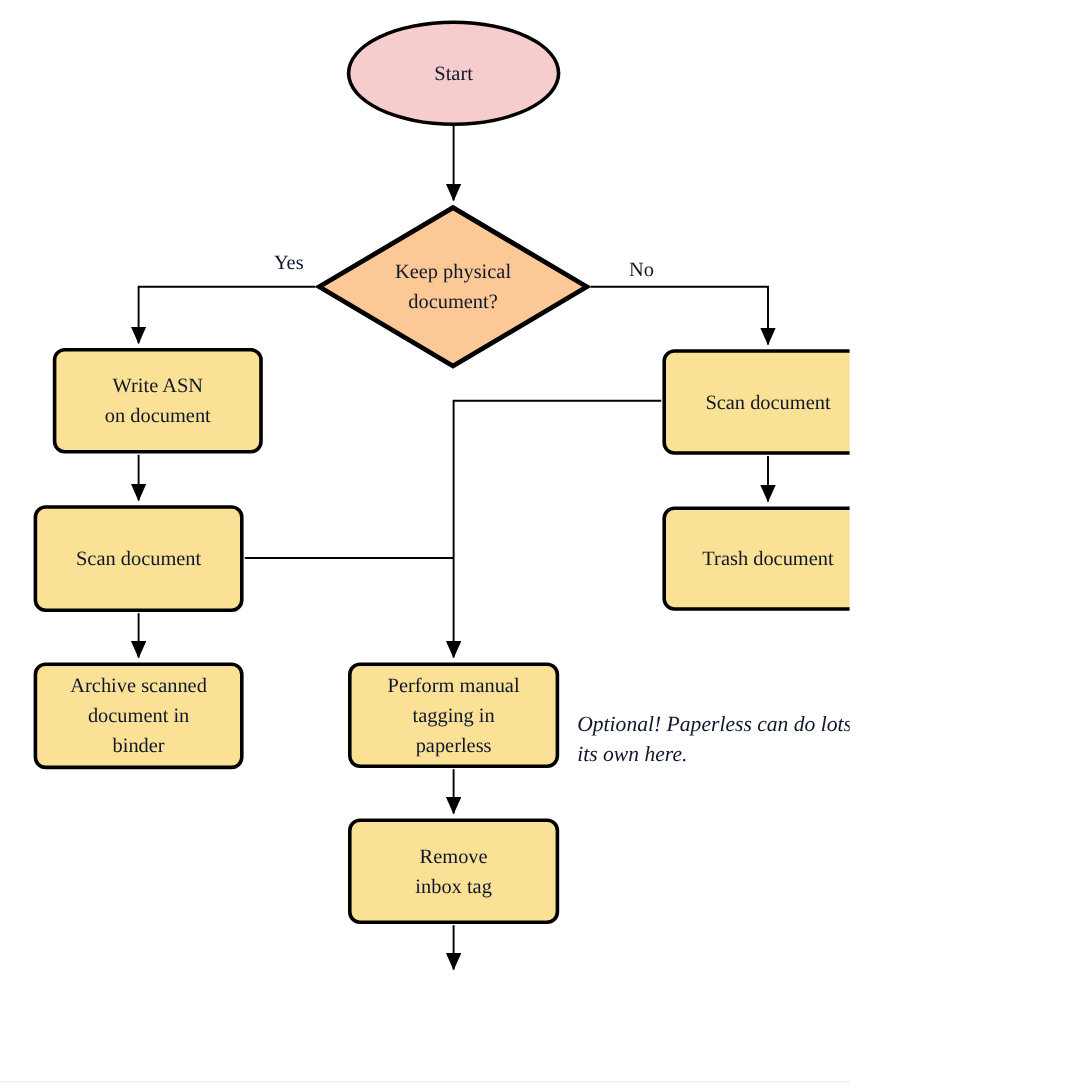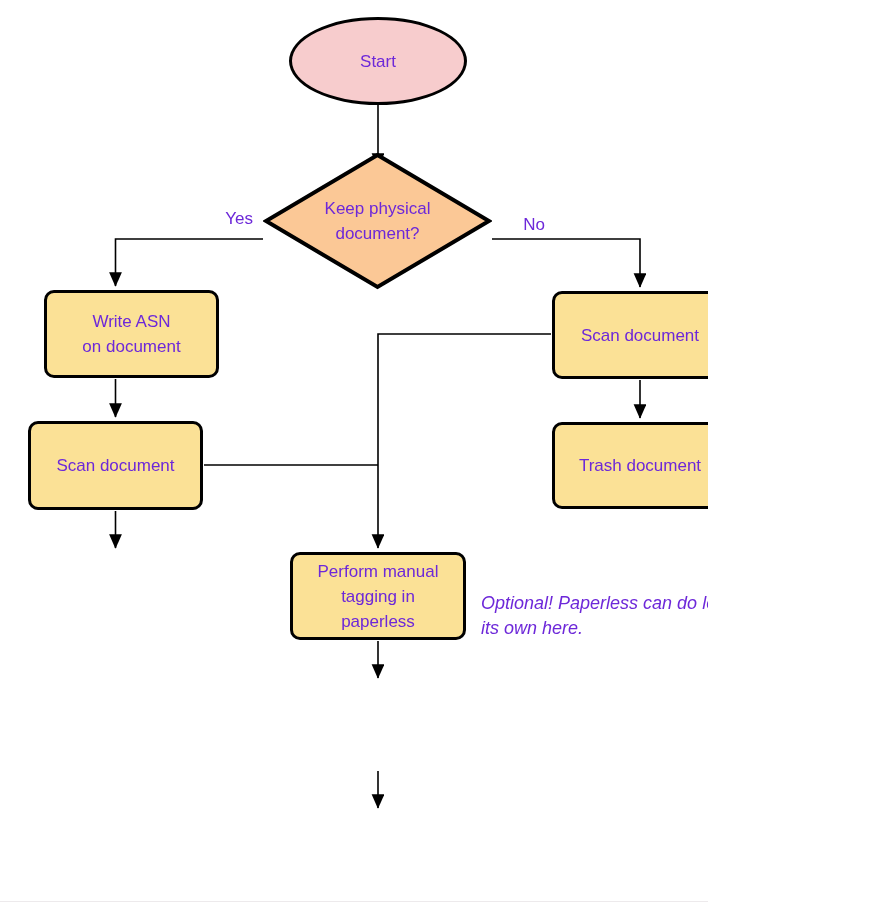--- a/index.html
+++ b/index.html
@@ -1,22 +1,22 @@
 <!DOCTYPE html>
 <html style="--terminal-fill: #f7cccd; --process-fill: #fbe196; --decision-fill: #fbc896; --border: #000000; --line: #000000;"><head>
 <meta charset="utf-8">
 <style>
   html, body { margin: 0; padding: 0; background: #ffffff; }
   .canvas {
     position: relative;
     width: 708px;
     height: 907px;
     background: #ffffff;
-    font-family: Liberation Sans, sans-serif;
-    color: #6d28d9;
+    font-family: Liberation Serif, serif;
+    color: #0f172a;
     overflow: hidden;
   }
   svg.edge-layer {
     position: absolute;
     left: 0; top: 0;
     width: 888px; height: 907px;
     pointer-events: none;
   }
   .edge {
     fill: none;
@@ -82,21 +82,21 @@
   }
   .bottom-line {
     position: absolute;
     left: 0; top: 901px;
     width: 888px; height: 1px;
     background: #edeaec;
   }
 
   
   #node-start        { left: 289px; top: 17px;  width: 178px; height: 88px; }
-  #node-decision     { left: 263px; top: 152px; width: 229px; height: 138px; }
+  #node-decision     { left: 263px; top: 170px; width: 229px; height: 138px; }
   #node-write-asn    { left: 28px;  top: 290px; width: 175px; height: 88px; margin-left: 16px; }
   #node-scan-left    { left: 28px;  top: 421px; width: 175px; height: 89px; }
   #node-archive      { left: 28px;  top: 552px; width: 175px; height: 89px; }
   #node-scan-right   { left: 552px; top: 291px; width: 176px; height: 88px; }
   #node-trash        { left: 552px; top: 422px; width: 176px; height: 87px; text-align: center; }
   #node-tagging      { left: 290px; top: 552px; width: 176px; height: 88px; }
   #node-remove-inbox { left: 290px; top: 682px; width: 176px; height: 88px; }
   #node-end          { left: 289px; top: 812px; width: 178px; height: 87px; }
   #label-yes { left: 203px; top: 209px; }
   #label-no  { left: 495px; top: 215px; }
@@ -141,34 +141,43 @@
 
   <div id="node-write-asn" class="node rect">
     <span>Write ASN
 on document</span>
   </div>
 
   <div id="node-scan-left" class="node rect">
     <span>Scan document</span>
   </div>
 
+  <div id="node-archive" class="node rect">
+    <span>Archive scanned
+document in
+binder</span>
+  </div>
 
   <div id="node-scan-right" class="node rect">
     <span>Scan document</span>
   </div>
 
   <div id="node-trash" class="node rect">
     <span>Trash document</span>
   </div>
 
   <div id="node-tagging" class="node rect">
     <span>Perform manual
 tagging in
 paperless</span>
   </div>
 
   <div class="note">Optional! Paperless can do lots of work on
 its own here.</div>
 
+  <div id="node-remove-inbox" class="node rect">
+    <span>Remove
+inbox tag</span>
+  </div>
 
 
   <div class="bottom-line"></div>
 </div>
 
 </body></html>

